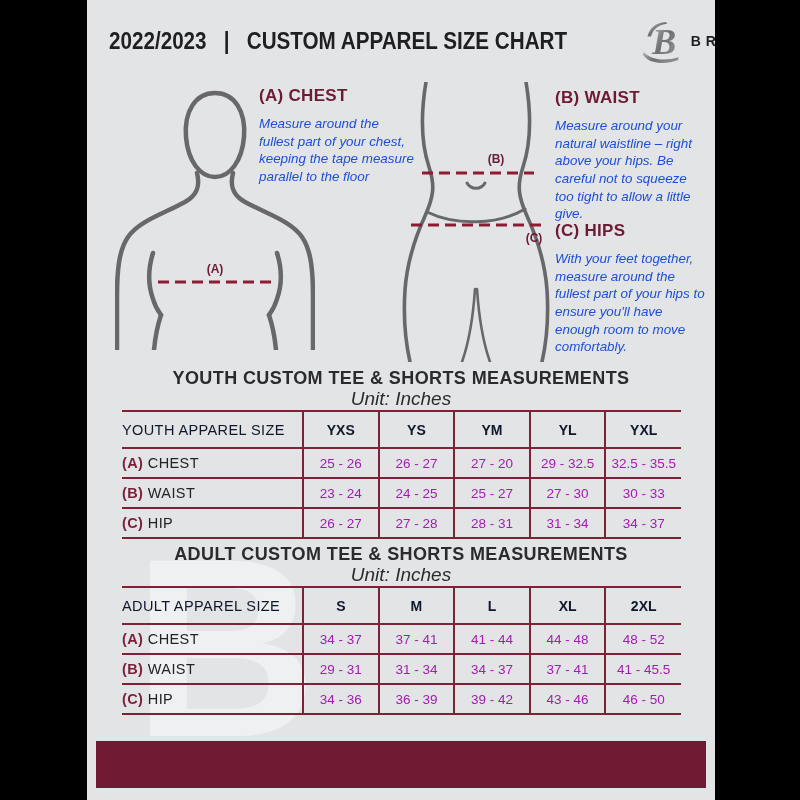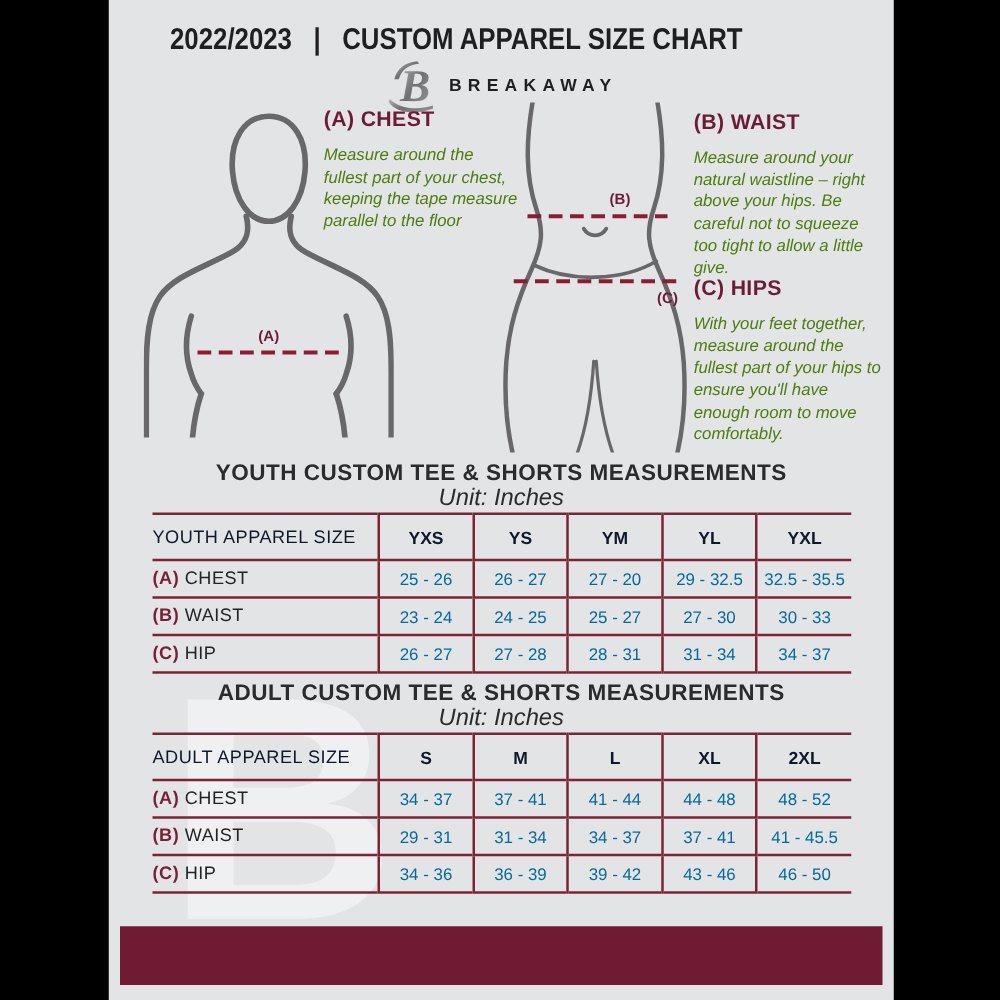--- a/index.html
+++ b/index.html
@@ -2,31 +2,31 @@
 <html><head>
 <meta charset="utf-8">
 <style>
   html,body{margin:0;padding:0;background:#000;width:800px;height:800px;overflow:hidden;
     font-family:"Liberation Sans", sans-serif;}
   .stage{position:relative;width:800px;height:800px;background:#000;}
   .page{position:absolute;left:87px;top:0;width:628px;height:800px;background:#e3e4e6;overflow:hidden;}
 
   
   .header{position:absolute;top:18px;left:22px;right:20px;height:46px;display:flex;
-    align-items:center;justify-content:space-between;z-index:3;flex-direction:column;}
+    align-items:center;justify-content:space-between;z-index:3;}
   .title{font-weight:bold;font-size:24px;color:#1f1f21;letter-spacing:0px;white-space:pre;
     transform:scaleX(0.86);transform-origin:left center;}
   .brand{display:flex;align-items:center;gap:9px;}
   .brand-name{font-size:14px;font-weight:bold;letter-spacing:5px;color:#1f1f21;white-space:nowrap;}
 
   
   .fig{position:absolute;z-index:2;}
   .measure-block{position:absolute;z-index:3;}
   .measure-h{font-size:17px;font-weight:800;color:#6d1a35;letter-spacing:0.3px;}
-  .measure-p{font-size:13.4px;font-style:italic;font-weight:500;color:#4d7c0f;
+  .measure-p{font-size:13.4px;font-style:italic;font-weight:500;color:#1d4ed8;
     line-height:1.32;margin-top:9px;}
 
   
   .section-title{position:absolute;left:0;width:628px;text-align:center;font-size:18px;
     font-weight:bold;color:#2b2b2d;letter-spacing:0.4px;z-index:3;}
   .section-unit{position:absolute;left:0;width:628px;text-align:center;font-size:19px;
     font-style:italic;font-weight:500;color:#2b2b2d;z-index:3;}
 
   
   table.size-table{position:absolute;left:35px;width:559px;border-collapse:collapse;
@@ -34,21 +34,21 @@
   table.size-table col.c0{width:181px;}
   table.size-table thead tr{height:37px;border-top:2.5px solid #7d2337;border-bottom:2px solid #7d2337;}
   table.size-table tbody tr{height:30px;border-bottom:2px solid #7d2337;}
   table.size-table th,table.size-table td{border-left:2px solid #7d2337;padding:0;}
   table.size-table th:first-child,table.size-table td:first-child{border-left:none;}
   th.label-col{font-weight:400;font-size:14.5px;color:#0f172a;text-align:left;
     padding-left:12px;letter-spacing:0.4px;}
   th.size-col{font-weight:bold;font-size:14px;color:#0f172a;text-align:center;}
   td.row-label{text-align:left;padding-left:12px;font-size:14.5px;color:#232325;letter-spacing:0.4px;}
   td.row-label .prefix{color:#7a1f38;font-weight:bold;}
-  td.value{font-size:13.5px;text-align:center;color:#0369a1;font-weight:500;}
+  td.value{font-size:13.5px;text-align:center;color:#a21caf;font-weight:500;}
 
   
   .watermark{position:absolute;left:46px;top:520px;font-size:255px;line-height:1;
     font-weight:bold;color:rgba(249,250,251,0.55);z-index:1;user-select:none;}
   .footer-bar{position:absolute;left:9px;top:741px;width:610px;height:47px;background:#6e1b33;z-index:4;}
 </style>
 </head>
 <body>
 
 <div class="stage">

